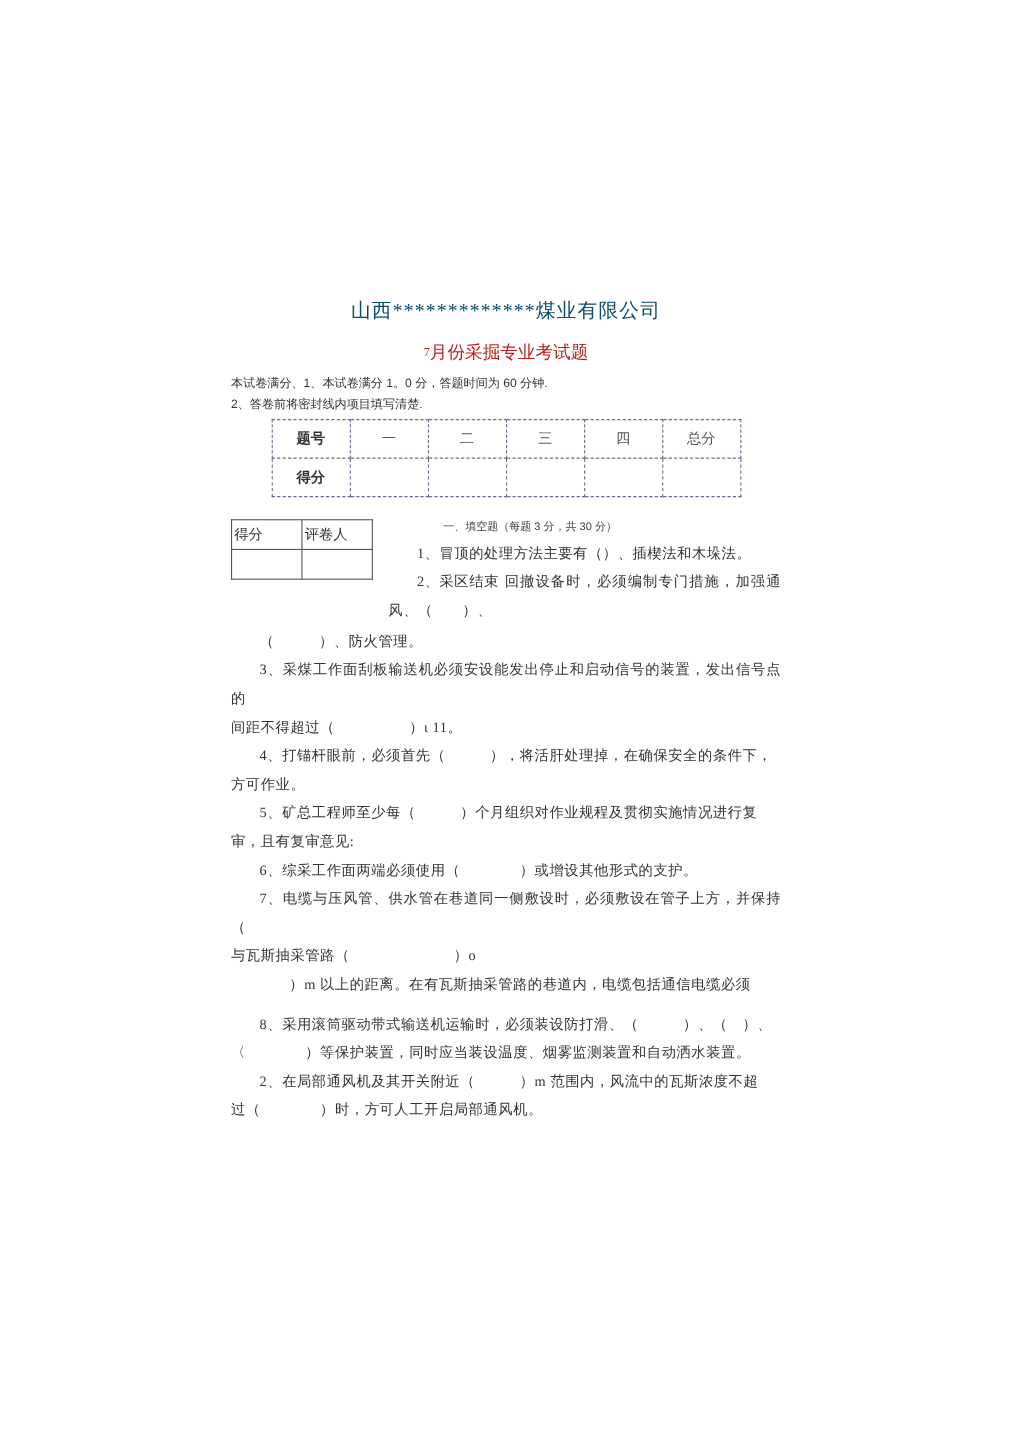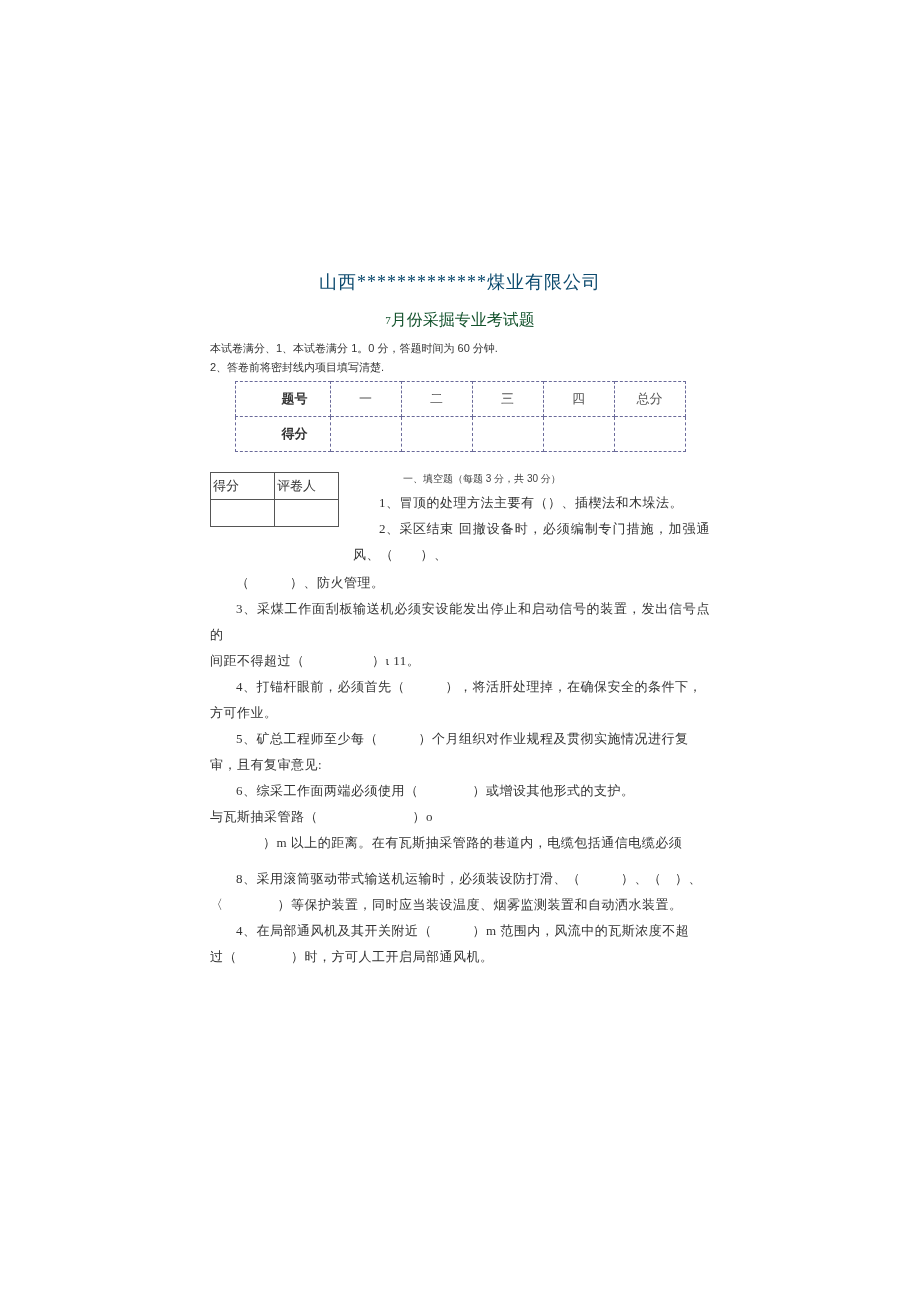--- a/index.html
+++ b/index.html
@@ -18,21 +18,21 @@
     .title-main {
       text-align: center;
       font-size: 18px;
       color: #0c4a6e;
       margin-bottom: 16px;
       letter-spacing: 1px;
     }
     .title-sub {
       text-align: center;
       font-size: 16px;
-      color: #14532d;
+      color: #b91c1c;
       margin-bottom: 10px;
     }
     .note-line {
       font-size: 11px;
       font-family: "SimHei", "黑体", sans-serif;
       color: #333;
       margin: 4px 0;
       text-align: left;
     }
     .note-line:first-of-type { margin-left: 6px; }
@@ -48,21 +48,20 @@
       border: 1px dashed #6a6a9a;
       text-align: center;
       font-size: 13px;
       padding: 6px 0;
       color: #555;
     }
     .score-table .hdr {
       font-family: "SimHei", "黑体", sans-serif;
       color: #333;
       font-weight: bold;
-      padding-left: 24px;
     }
     .score-table td { width: 70px; height: 22px; }
     .score-table td:first-child { width: 70px; }
 
     .board {
       display: flex;
       align-items: flex-start;
       margin-top: 20px;
     }
     .mini-table {
@@ -164,23 +163,24 @@
     <p class="qline">间距不得超过（　　　　　）ι 11。</p>
 
     <p class="qline indent1">4、打锚杆眼前，必须首先（　　　），将活肝处理掉，在确保安全的条件下，</p>
     <p class="qline">方可作业。</p>
 
     <p class="qline indent1">5、矿总工程师至少每（　　　）个月组织对作业规程及贯彻实施情况进行复</p>
     <p class="qline">审，且有复审意见:</p>
 
     <p class="qline indent1">6、综采工作面两端必须使用（　　　　）或增设其他形式的支护。</p>
 
+    <p class="qline indent1">7、电缆与压风管、供水管在巷道同一侧敷设时，必须敷设在管子上方，并保持（</p>
     <p class="qline">与瓦斯抽采管路（　　　　　　　）o</p>
     <p class="qline indent1">　　）m 以上的距离。在有瓦斯抽采管路的巷道内，电缆包括通信电缆必须</p>
 
     <p class="qline indent1" style="margin-top:10px">8、采用滚筒驱动带式输送机运输时，必须装设防打滑、（　　　）、（　）、</p>
     <p class="qline" style="">〈　　　　）等保护装置，同时应当装设温度、烟雾监测装置和自动洒水装置。</p>
 
-    <p class="qline indent1">4、在局部通风机及其开关附近（　　　）m 范围内，风流中的瓦斯浓度不超</p>
+    <p class="qline indent1">2、在局部通风机及其开关附近（　　　）m 范围内，风流中的瓦斯浓度不超</p>
     <p class="qline">过（　　　　）时，方可人工开启局部通风机。</p>
   </div>
 
 </div>
 
 </body></html>

